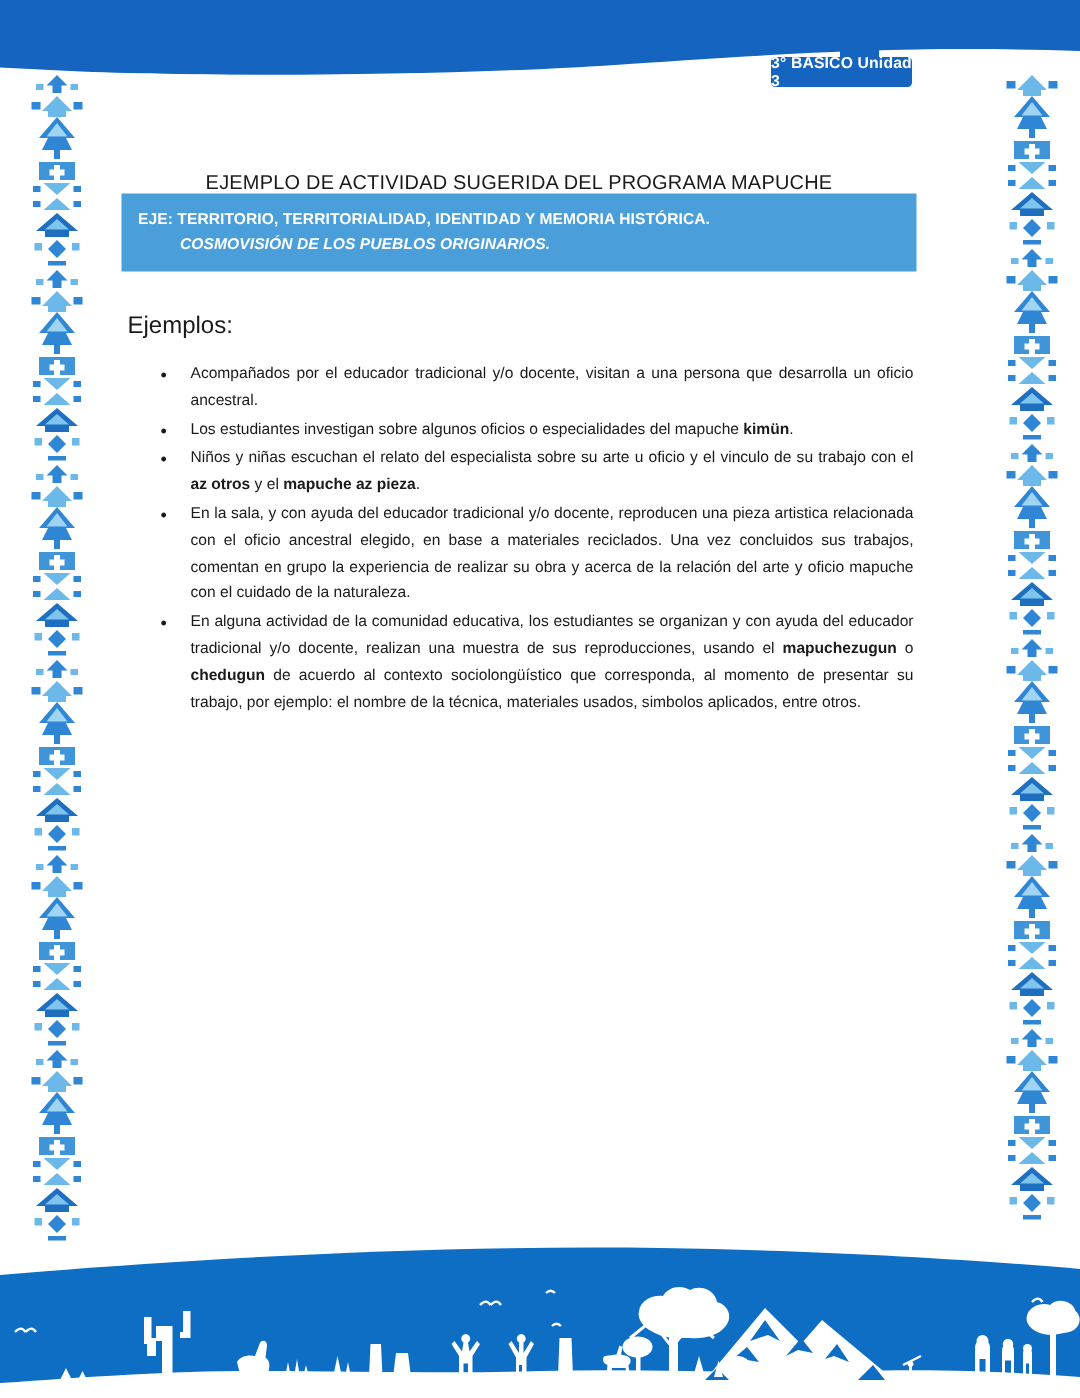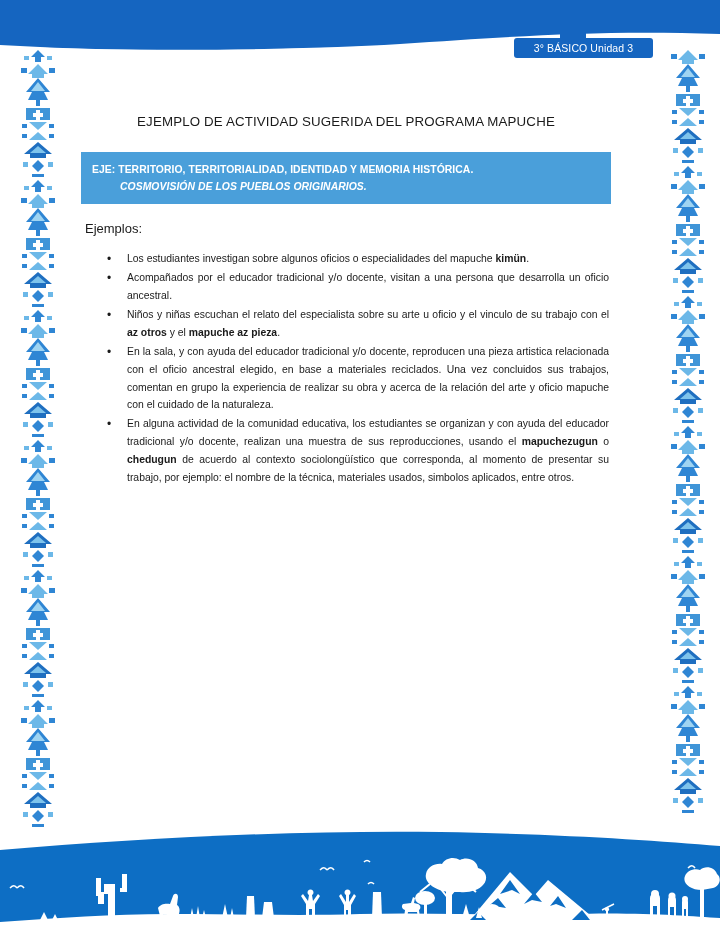--- a/index.html
+++ b/index.html
@@ -28,27 +28,27 @@
     height: 60px;
     overflow: hidden;
   }
   .top-band svg { display: block; }
 
   
   .unit-badge {
     position: absolute;
     left: 514px;
     top: 38px;
-    width: 139px;
+    width: 94px;
     height: 20px;
     background: #1565c0;
     border-radius: 3px;
     color: #ffffff;
     font-size: 10.5px;
-    font-weight: normal;
+    font-weight: bold;
     letter-spacing: 0.1px;
     display: flex;
     align-items: center;
     justify-content: center;
     z-index: 6;
   }
   .badge-stem {
     position: absolute;
     left: 560px;
     top: 30px;
@@ -90,42 +90,41 @@
   }
   .doc-title {
     text-align: center;
     font-size: 13.3px;
     color: #1a1a1a;
     letter-spacing: 0.15px;
     margin: 18px 0 0 0;
     white-space: nowrap;
   }
   .eje-box {
-    margin-top: 23px;
     background: #4a9fda;
     color: #ffffff;
     font-weight: bold;
     font-size: 10.4px;
     line-height: 1.65;
     padding: 9px 0 9px 11px;
     width: 519px;
     letter-spacing: 0.05px;
   }
   .eje-line2 { padding-left: 28px; font-style: italic; }
 
   .activity {
     margin-top: 27px;
     font-size: 10.4px;
     color: #1a1a1a;
     padding-left: 4px;
     letter-spacing: 0.02px;
   }
   .examples-label {
-    margin-top: 17px;
-    font-size: 13px;
+    margin-top: 28px;
+    font-size: 16px;
     color: #1a1a1a;
     padding-left: 4px;
   }
 
   ul.bullets {
     margin: 14px 0 0 0;
     padding: 0;
     list-style: none;
   }
   ul.bullets > li {
@@ -236,22 +235,22 @@
     <div class="doc-title">EJEMPLO DE ACTIVIDAD SUGERIDA DEL PROGRAMA MAPUCHE</div>
 
     <div class="eje-box">
       <div>EJE:  TERRITORIO, TERRITORIALIDAD, IDENTIDAD Y MEMORIA HISTÓRICA.</div>
       <div class="eje-line2">COSMOVISIÓN DE LOS PUEBLOS ORIGINARIOS.</div>
     </div>
 
     <div class="examples-label">Ejemplos:</div>
 
     <ul class="bullets" id="bullet-list">
+        <li><span>Acompañados por el educador tradicional y/o docente, visitan a una persona que desarrolla un oficio ancestral.</span></li>
         <li><span>Los estudiantes investigan sobre algunos oficios o especialidades del mapuche </span><b>kimün</b><span>.</span></li>
-        <li><span>Acompañados por el educador tradicional y/o docente, visitan a una persona que desarrolla un oficio ancestral.</span></li>
         <li><span>Niños y niñas escuchan el relato del especialista sobre su arte u oficio y el vinculo de su trabajo con el </span><b>az otros</b><span> y el </span><b>mapuche az pieza</b><span>.</span></li>
         <li><span>En la sala, y con ayuda del educador tradicional y/o docente, reproducen una pieza artistica relacionada con el oficio ancestral elegido, en base a materiales reciclados. Una vez concluidos sus trabajos, comentan en grupo la experiencia de realizar su obra y acerca de la relación del arte y oficio mapuche con el cuidado de la naturaleza.</span></li>
         <li><span>En alguna actividad de la comunidad educativa, los estudiantes se organizan y con ayuda del educador tradicional y/o docente, realizan una muestra de sus reproducciones, usando el </span><b>mapuchezugun</b><span> o </span><b>chedugun</b><span> de acuerdo al contexto sociolongüístico que corresponda, al momento de presentar su trabajo, por ejemplo: el nombre de la técnica, materiales usados, simbolos aplicados, entre otros.</span></li>
       </ul>
   </div>
 
   <div class="bottom-band">
     <svg width="720" height="110" viewBox="0 0 720 110" xmlns="http://www.w3.org/2000/svg">
 
       <path d="M0,28 C140,16 300,8 440,10 C560,12 650,18 720,24 L720,110 L0,110 Z" fill="#0d6ec4"></path>

